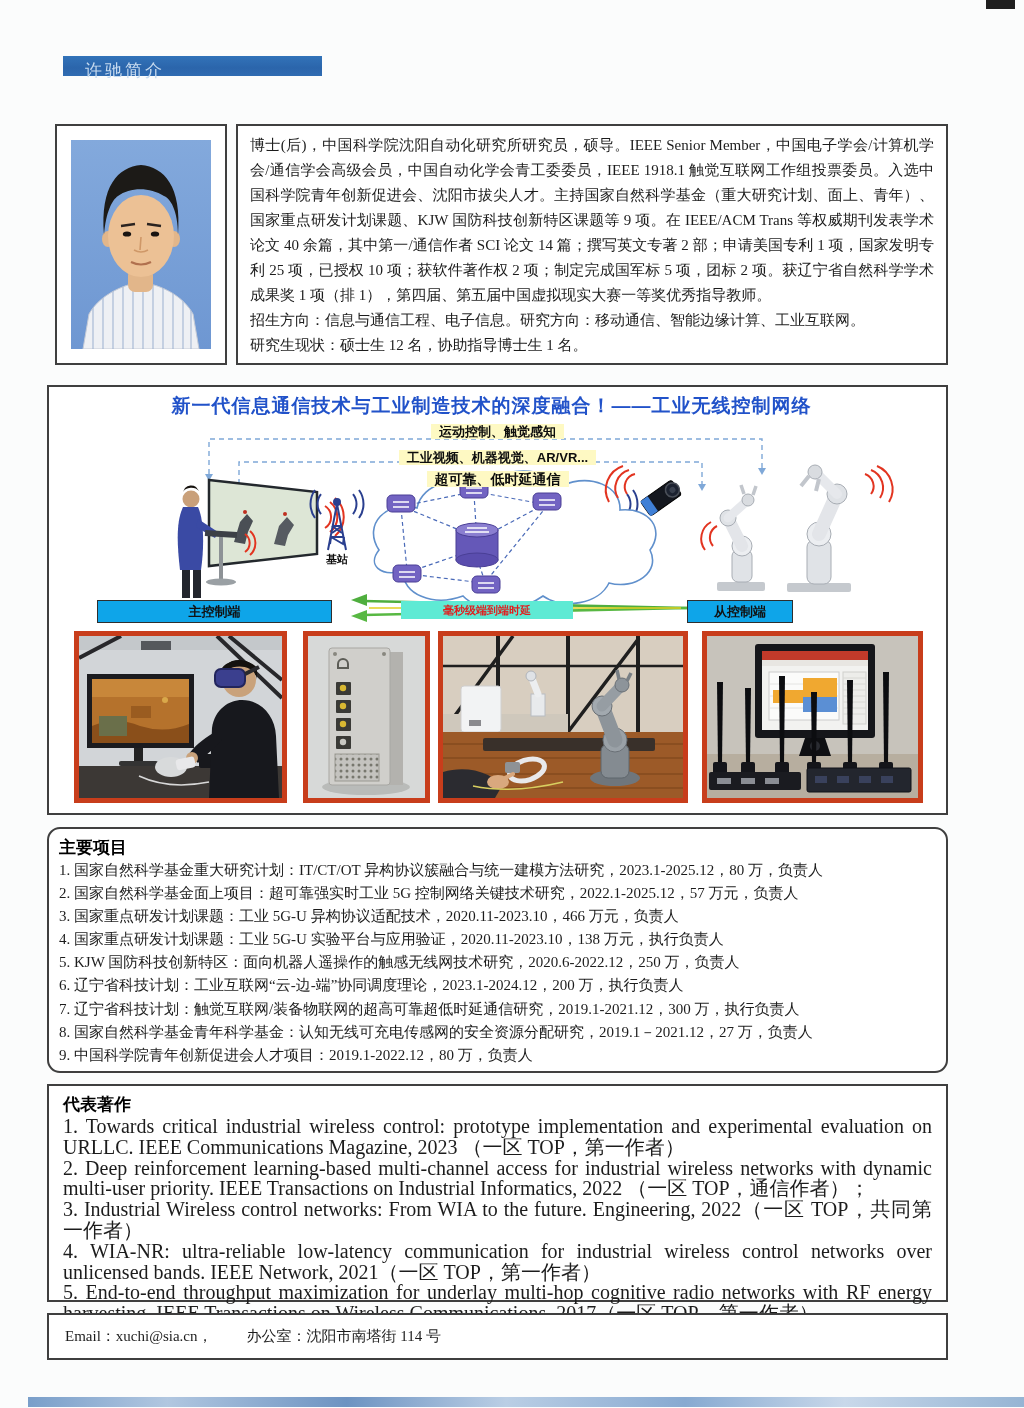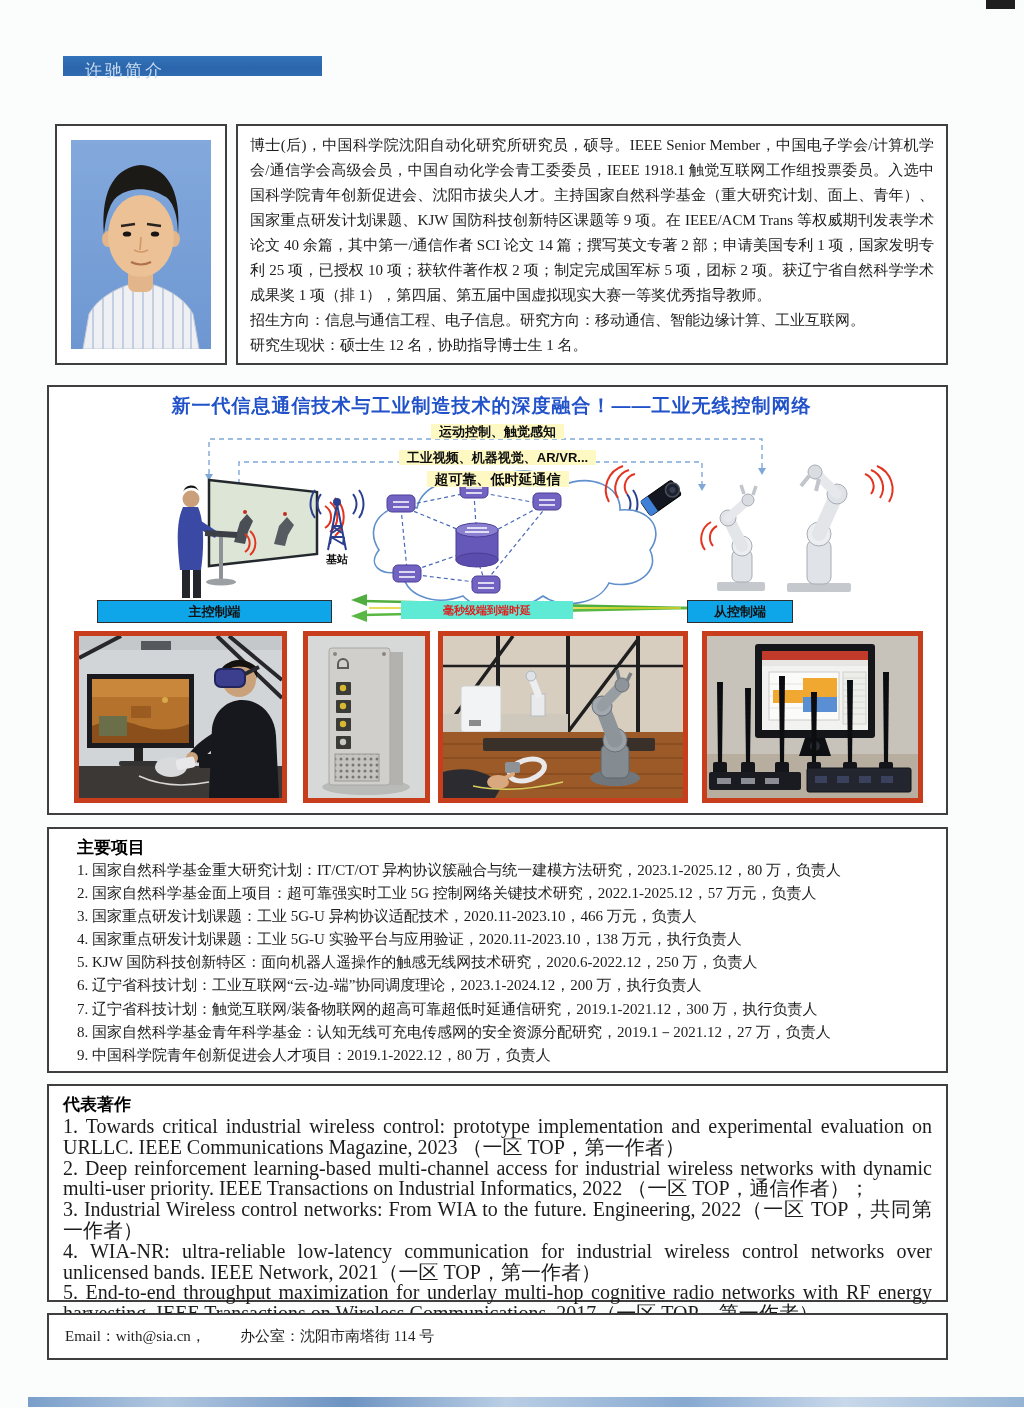--- a/index.html
+++ b/index.html
@@ -50,21 +50,21 @@
     background:#5eead4;line-height:18px;
   }
   
   .photo{position:absolute;top:244px;height:172px;border:5px solid #c83d1b;box-sizing:border-box;background:#d8d8d8;overflow:hidden;}
   #photo-1{left:25px;width:213px;}
   #photo-2{left:254px;width:127px;}
   #photo-3{left:389px;width:250px;}
   #photo-4{left:653px;width:221px;}
   .photo svg{display:block;}
   
-  #projects-box{left:47px;top:827px;width:901px;height:246px;padding:7px 28px;}
+  #projects-box{left:47px;top:827px;width:901px;height:246px;padding:7px 10px;border-radius:13px;}
   .sec-title{font-family:"Liberation Sans",sans-serif;font-weight:bold;font-size:17px;line-height:23px;color:#000;}
   .proj-item{font-size:15px;line-height:23.1px;white-space:nowrap;}
   
   #pubs-box{left:47px;top:1084px;width:901px;height:218px;padding:7px 14px;}
   .pub-item{font-size:20px;line-height:20.8px;text-align:justify;}
   
   #email-box{left:47px;top:1313px;width:901px;height:47px;line-height:43px;padding:0 16px;font-size:15px;}
   #email-box span{margin-right:34px;}
   
   #bottom-bar{
@@ -422,16 +422,16 @@
 <div class="box" id="pubs-box">
   <div class="sec-title">代表著作</div>
   <div class="pub-item">1. Towards critical industrial wireless control: prototype implementation and experimental evaluation on URLLC. IEEE Communications Magazine, 2023 （一区 TOP，第一作者）</div>
   <div class="pub-item">2. Deep reinforcement learning-based multi-channel access for industrial wireless networks with dynamic multi-user priority. IEEE Transactions on Industrial Informatics, 2022 （一区 TOP，通信作者）；</div>
   <div class="pub-item">3. Industrial Wireless control networks: From WIA to the future. Engineering, 2022（一区 TOP，共同第一作者）</div>
   <div class="pub-item">4. WIA-NR: ultra-reliable low-latency communication for industrial wireless control networks over unlicensed bands. IEEE Network, 2021（一区 TOP，第一作者）</div>
   <div class="pub-item">5. End-to-end throughput maximization for underlay multi-hop cognitive radio networks with RF energy harvesting. IEEE Transactions on Wireless Communications, 2017（一区 TOP，第一作者）</div>
 </div>
 
 <div class="box" id="email-box">
-  <span>Email：with@sia.cn，</span><span>办公室：沈阳市南塔街 114 号</span>
+  <span>Email：xuchi@sia.cn，</span><span>办公室：沈阳市南塔街 114 号</span>
 </div>
 
 <div id="bottom-bar"></div>
 
 </body></html>

